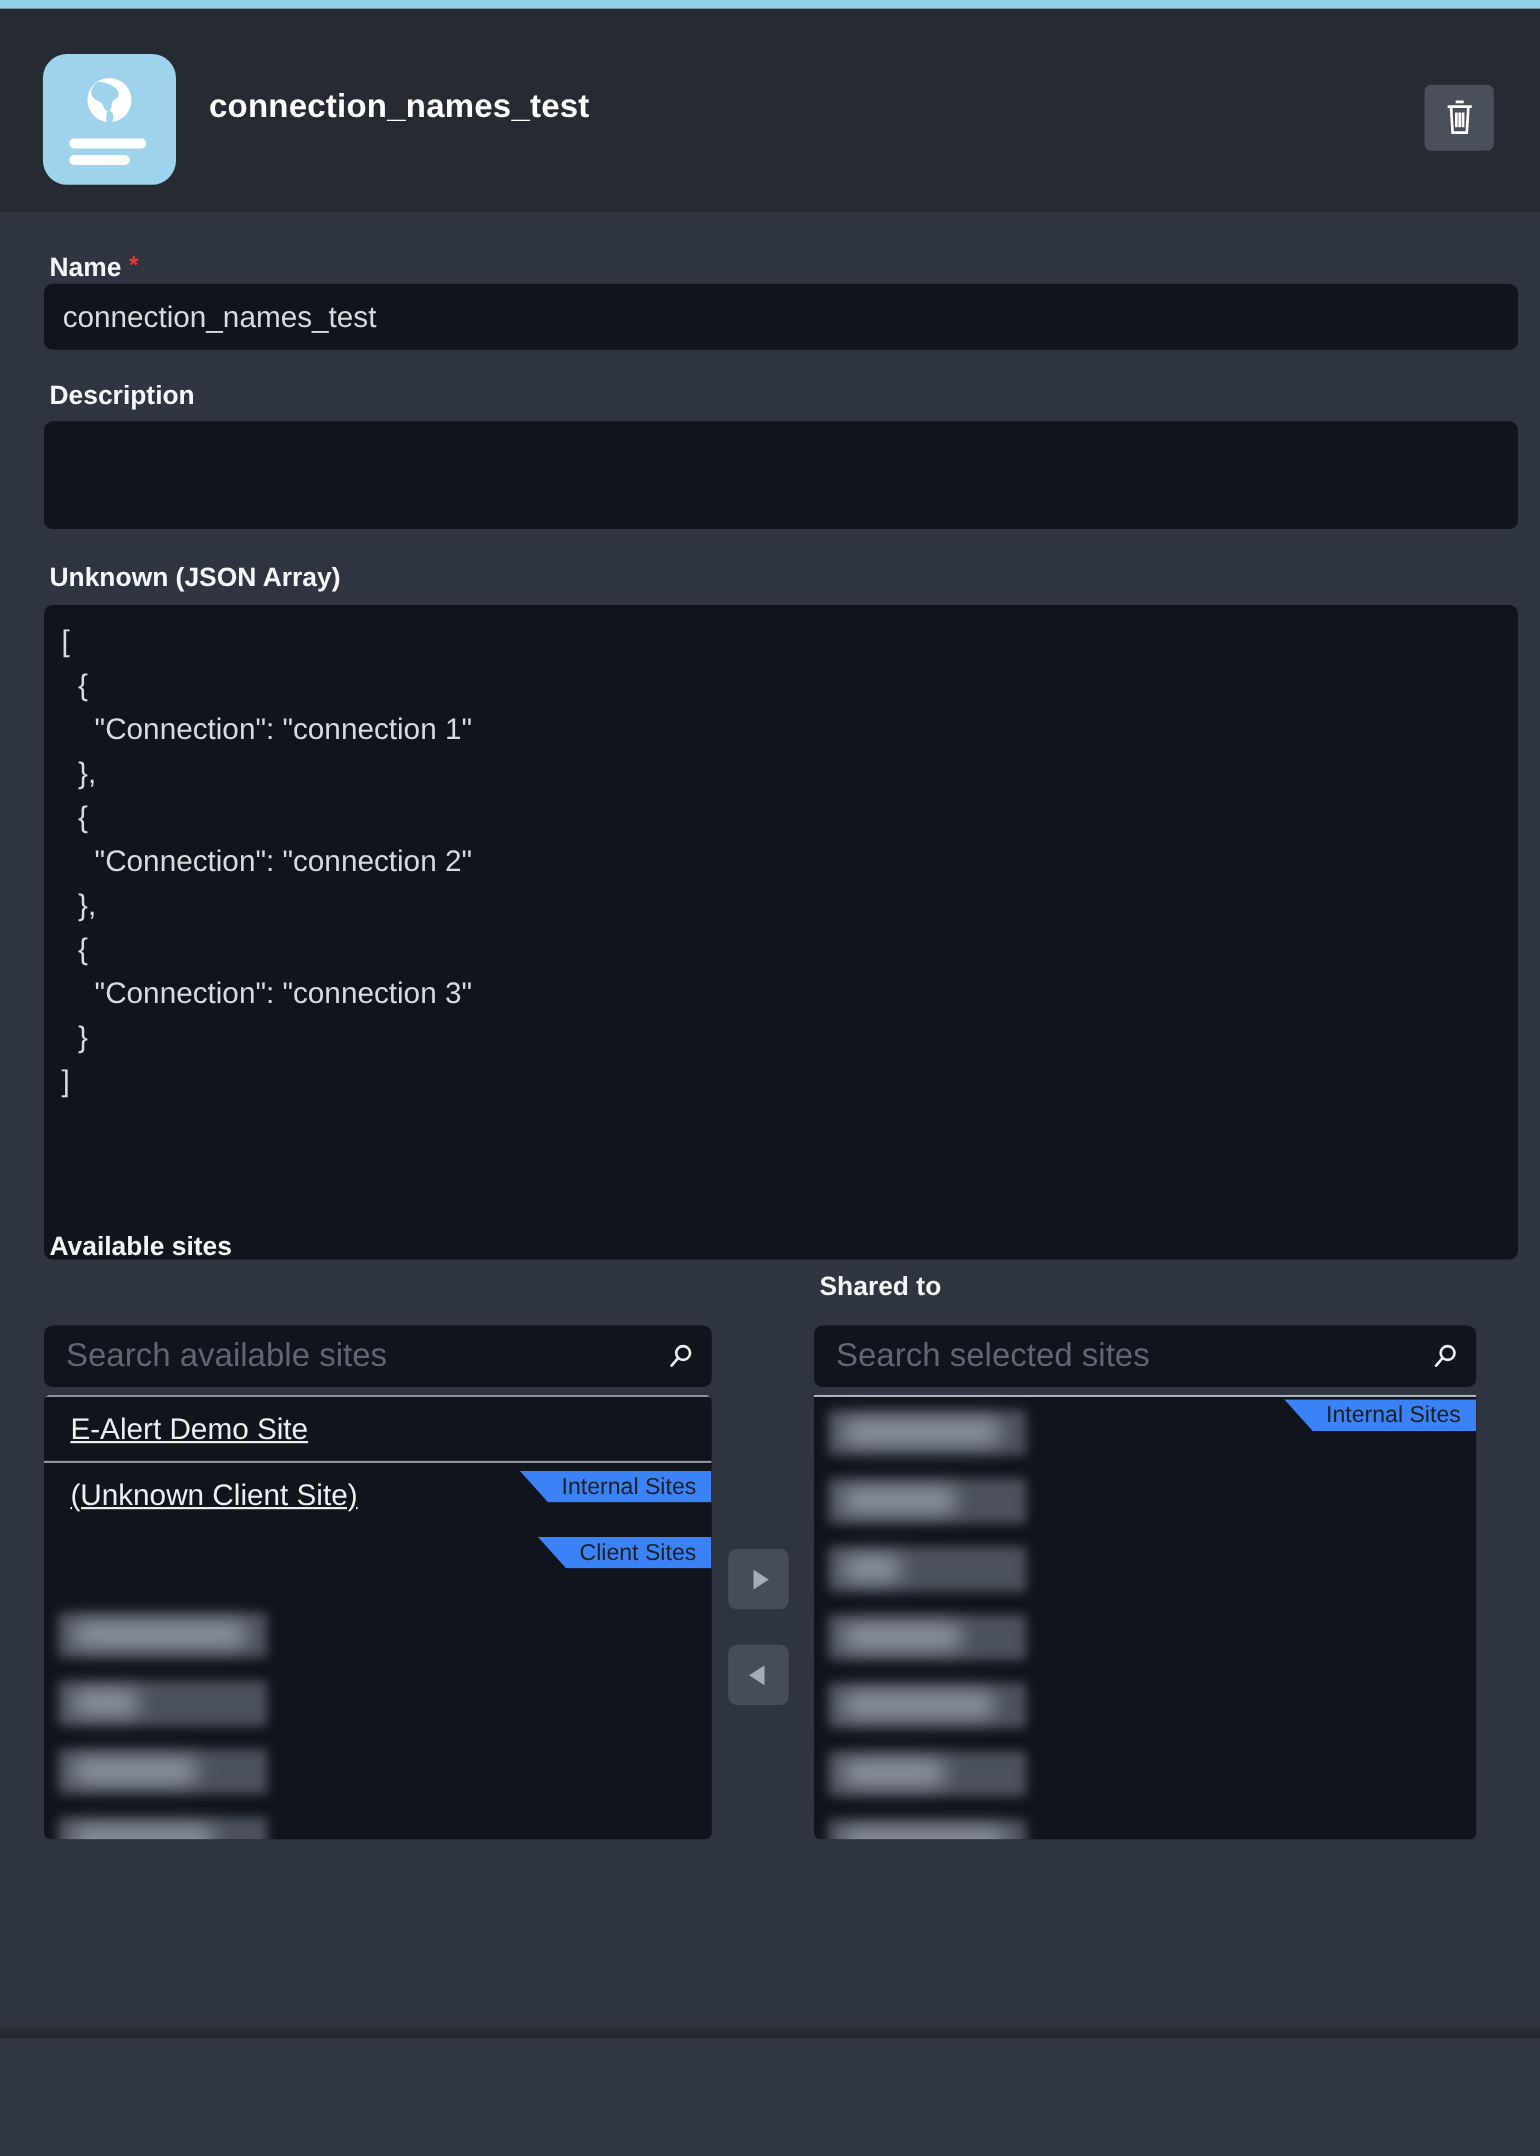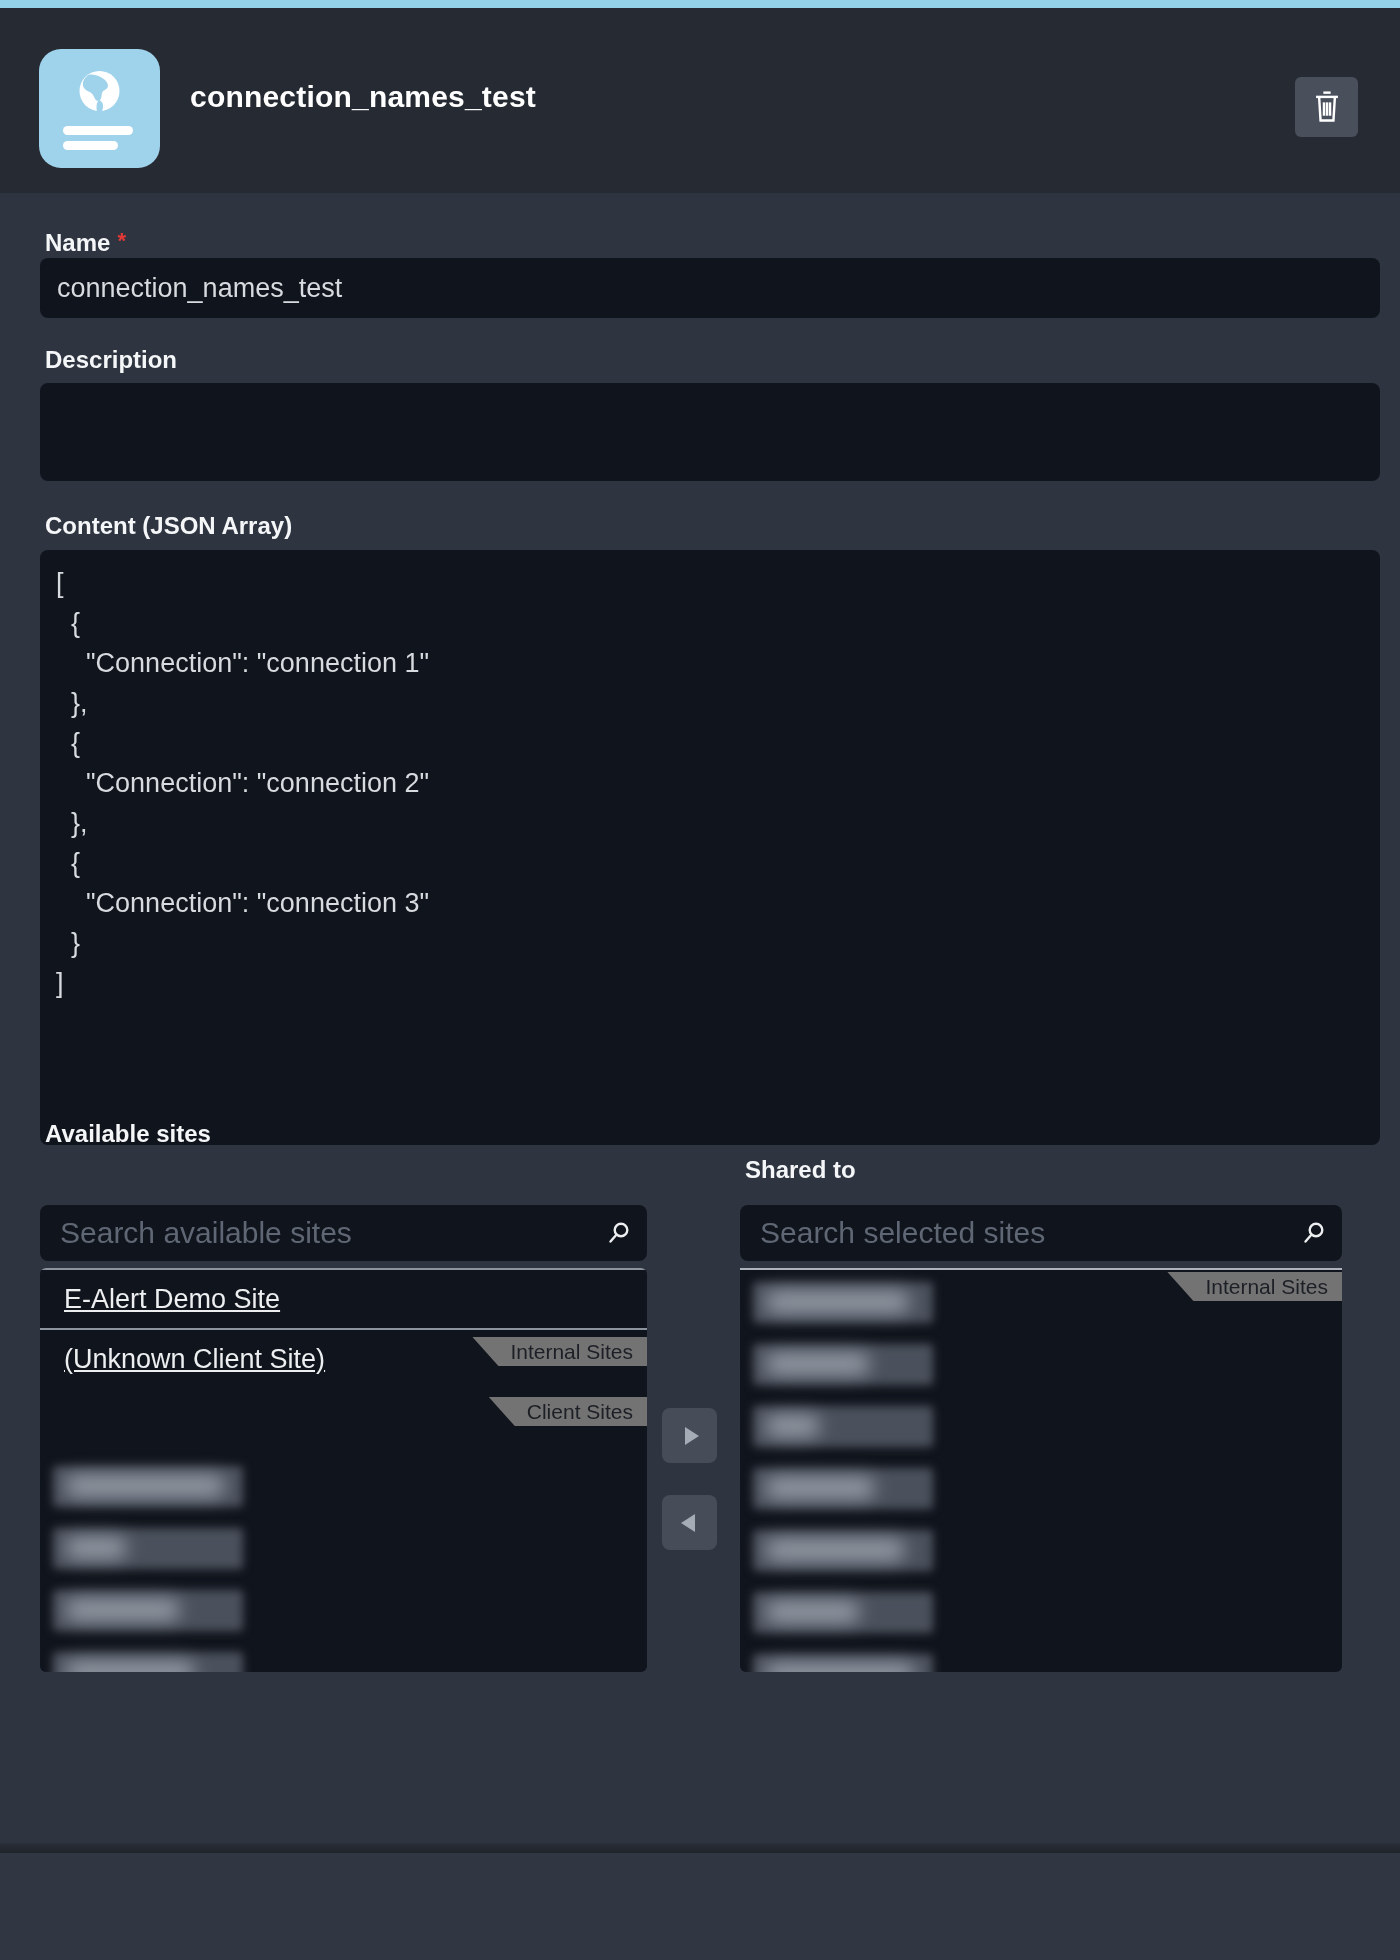--- a/index.html
+++ b/index.html
@@ -84,21 +84,21 @@
 
   .site-row {
     position:relative; display:flex; align-items:center;
     padding-left:24px; font-size:27px; color:#eceef0; cursor:pointer;
   }
   .row-0 { height:67px; }
   .row-n { height:60px; border-top:2px solid #8d939d;text-decoration:underline; }
 
   .badge {
     position:absolute; right:0; height:29px; line-height:29px;
-    background:#737373; color:#1c2026; font-size:21px;
+    background:#3b82f6; color:#1c2026; font-size:21px;
     padding:0 14px 0 38px;
     clip-path:polygon(0 0, 100% 0, 100% 100%, 26px 100%);
     z-index:3;
   }
   .badge-r2 { top:69px; }
   .badge-r3 { top:129px; }
   .badge-shared { top:2px; }
 
   
   .blob {
@@ -161,21 +161,21 @@
   </div>
 
   <div class="field-label lbl-name">
     <span>Name</span><span class="req">*</span>
   </div>
   <input class="text-input name-input" type="text" value="connection_names_test" style="">
 
   <div class="field-label lbl-desc">Description</div>
   <textarea class="area-input desc-input" style=""></textarea>
 
-  <div class="field-label lbl-content">Content (JSON Array)</div>
+  <div class="field-label lbl-content">Unknown (JSON Array)</div>
   <div class="content-box">[
   {
     "Connection": "connection 1"
   },
   {
     "Connection": "connection 2"
   },
   {
     "Connection": "connection 3"
   }

